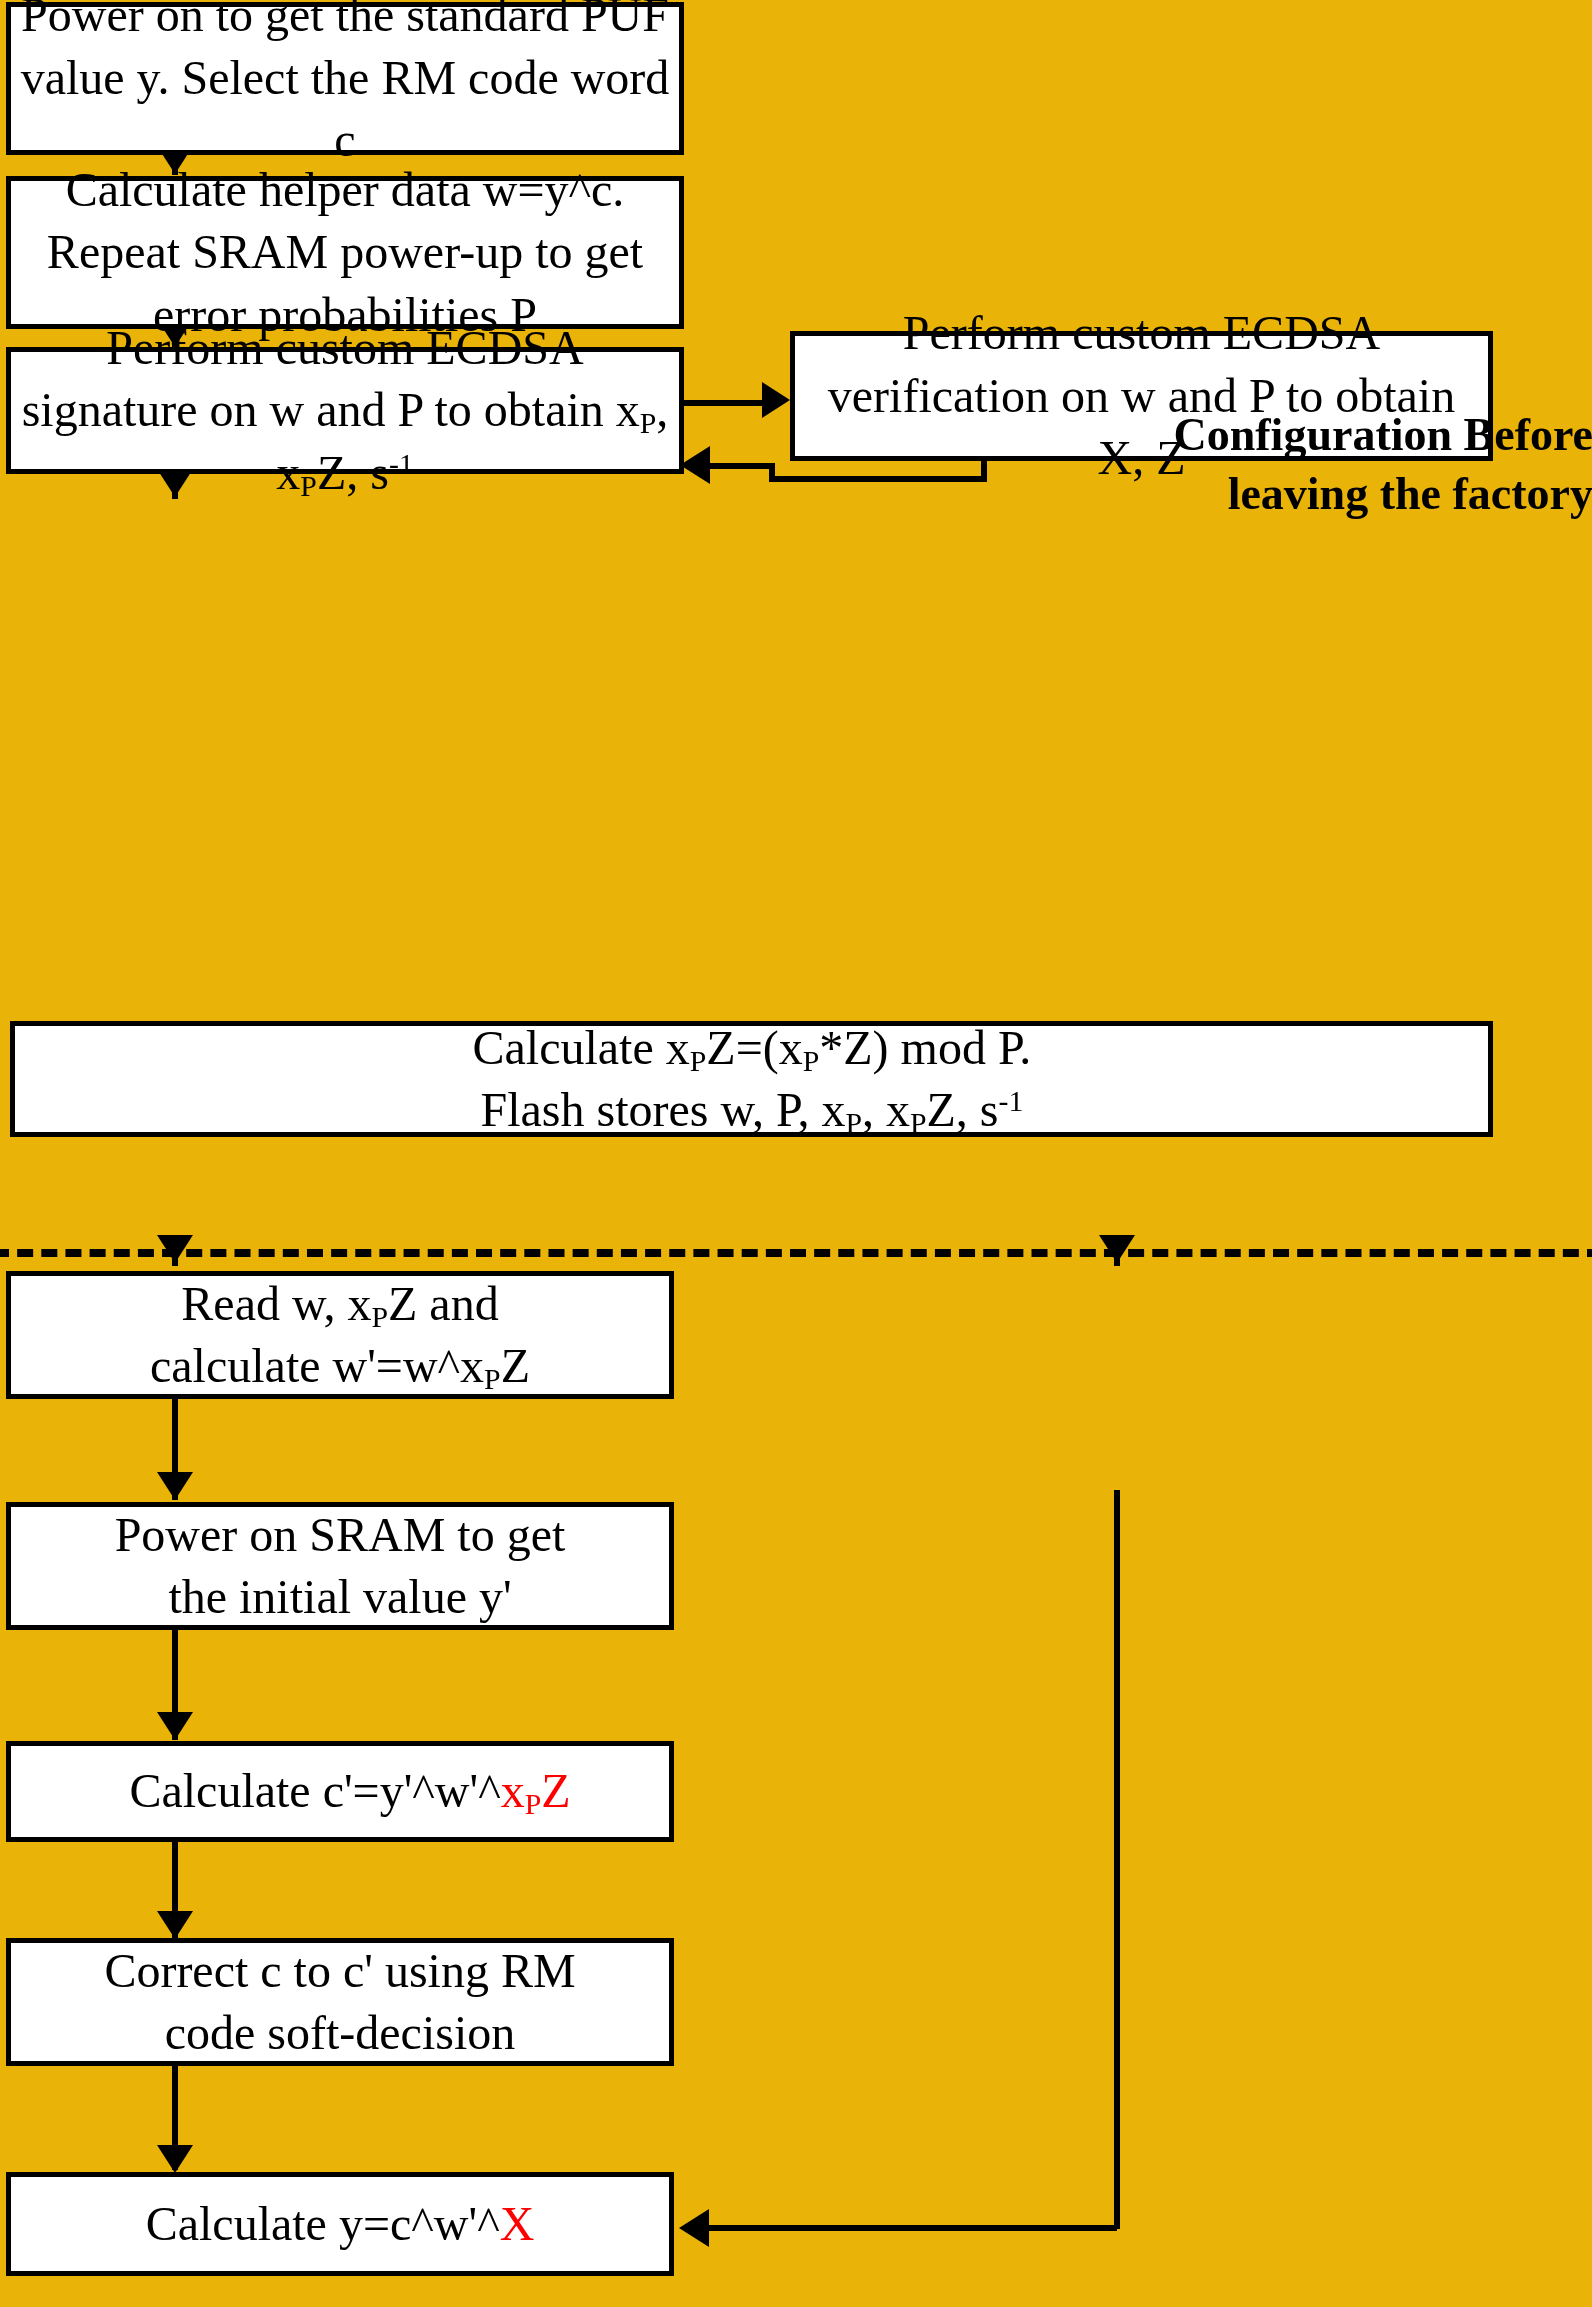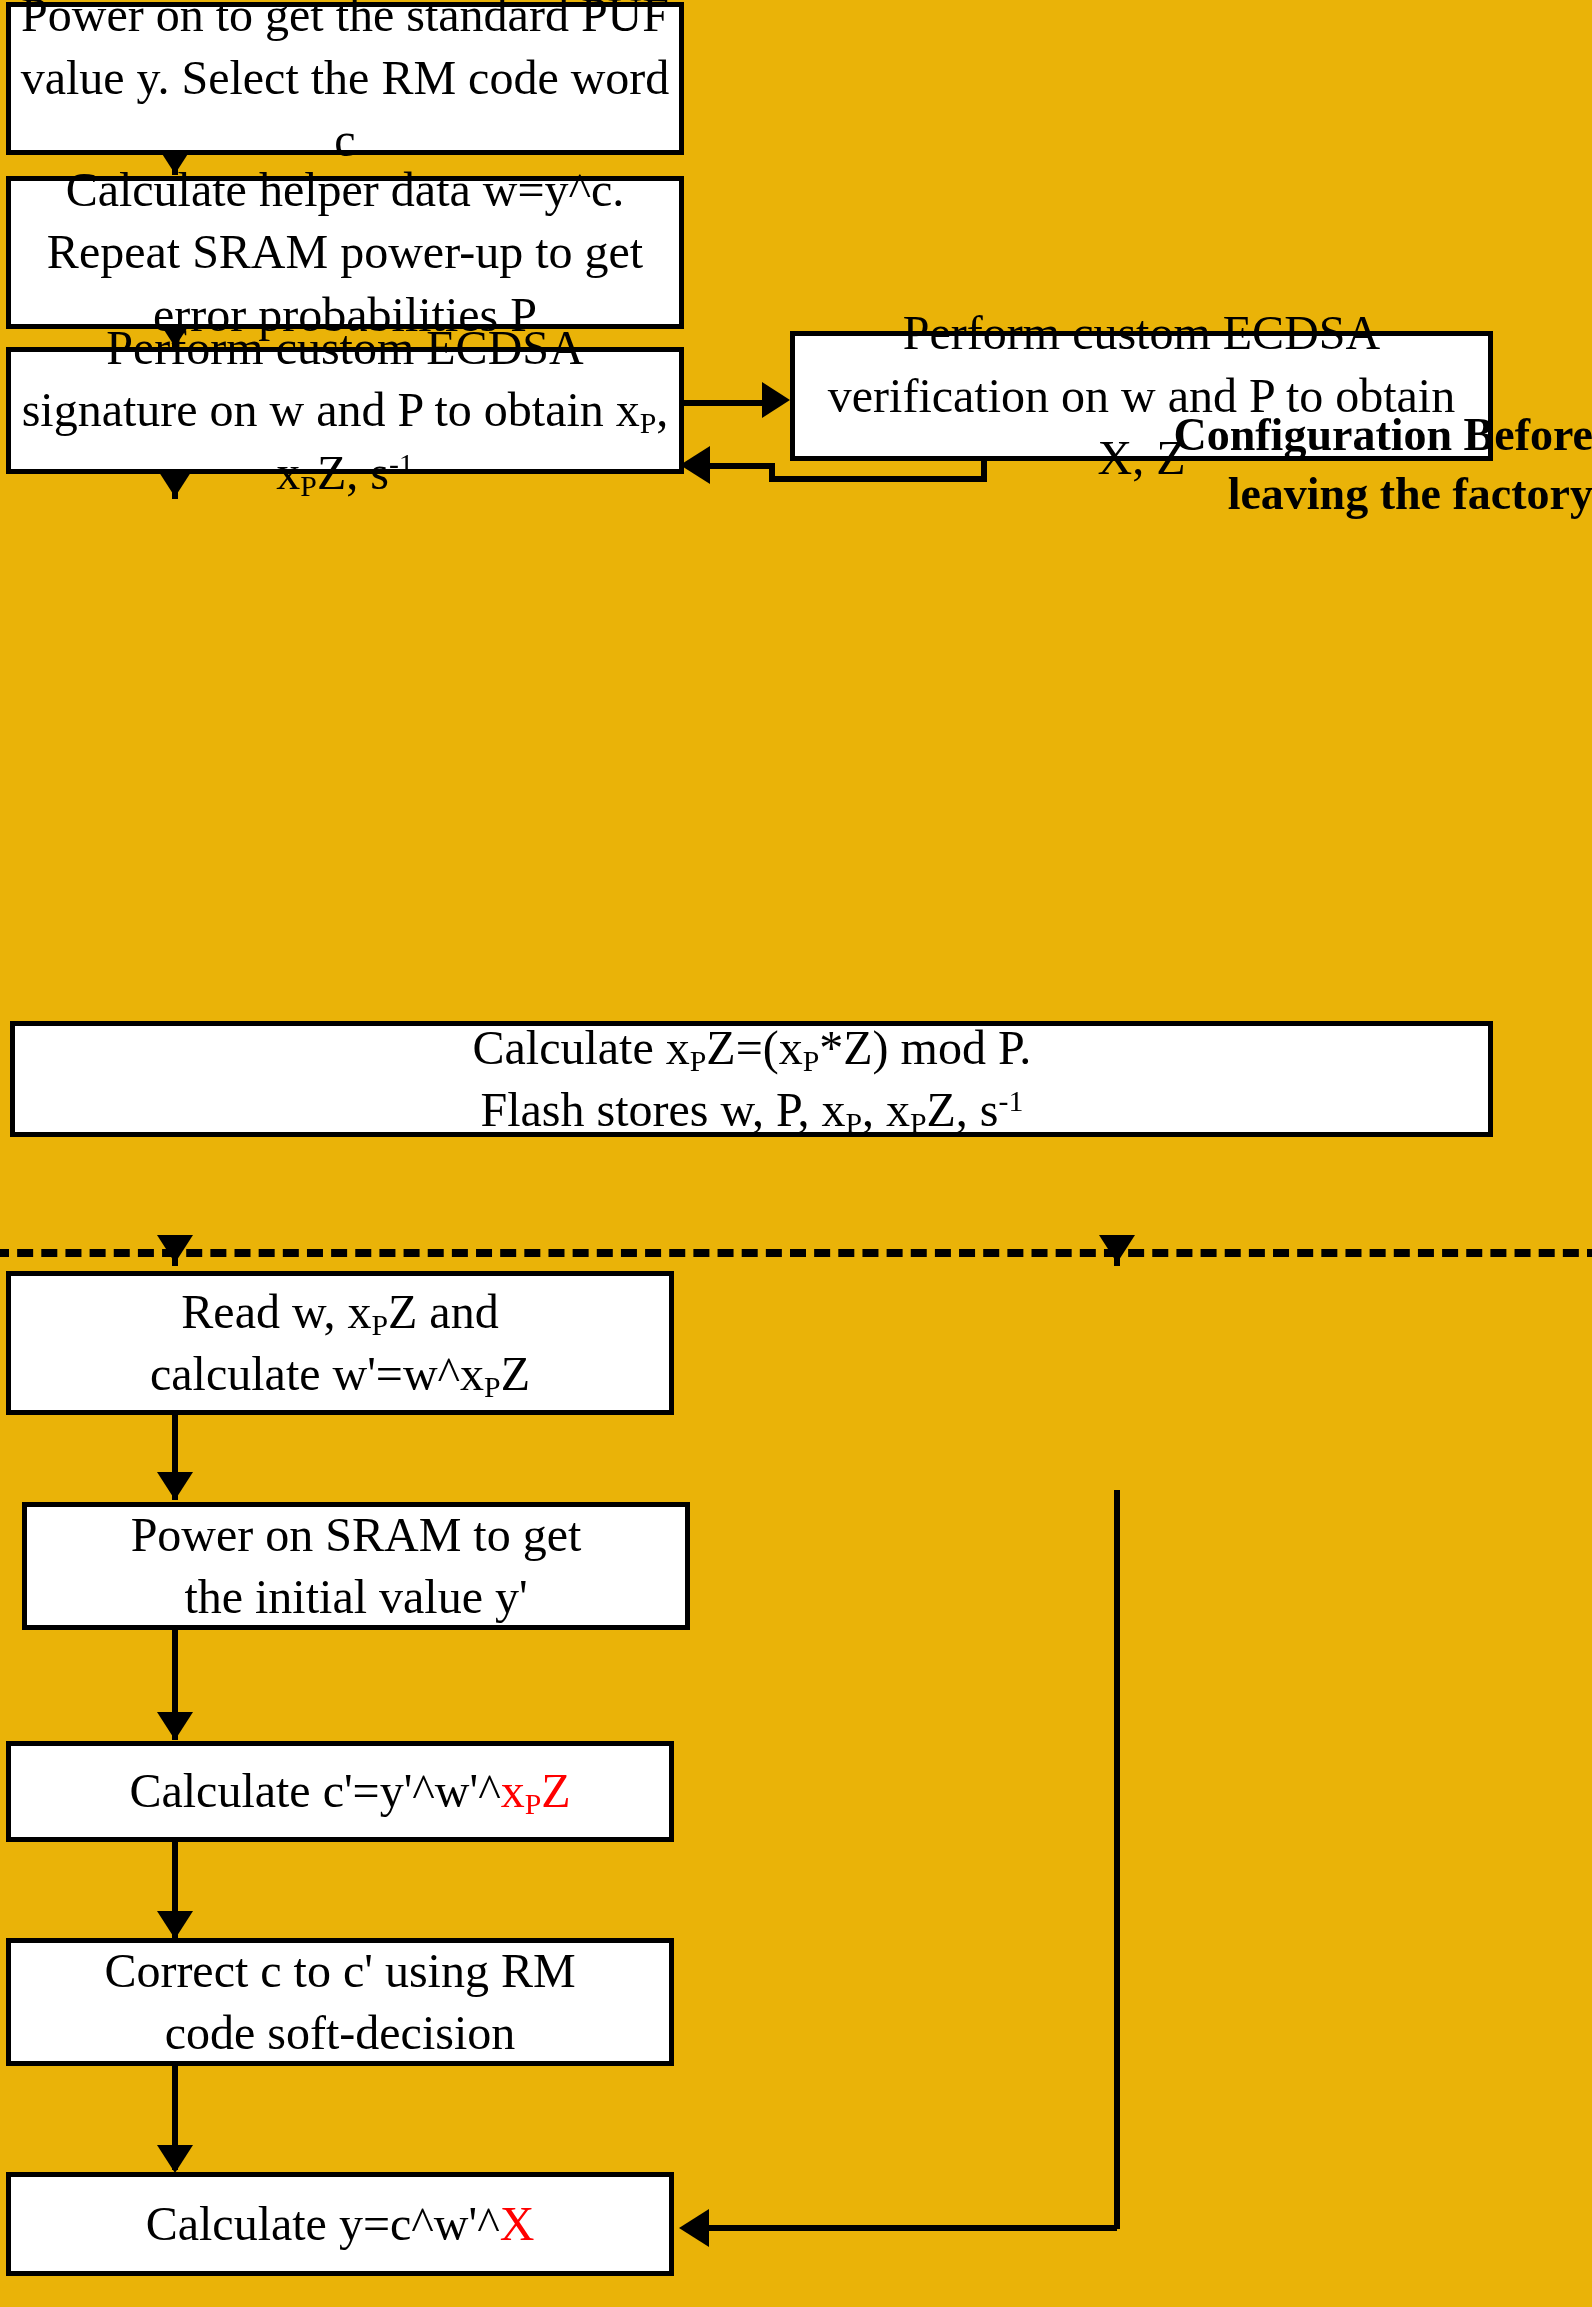--- a/index.html
+++ b/index.html
@@ -155,31 +155,31 @@
   </div>
 
   <div class="dashed-sep" style="left:-7.5px; top:1249px; width:1610px;"></div>
 
   <div class="vline" style="left:172px; top:1239px; height:27px;"></div>
   <div class="arrow-down" style="left:157px; top:1235px;"></div>
 
   <div class="vline" style="left:1114px; top:1239px; height:27px;"></div>
   <div class="arrow-down" style="left:1099px; top:1235px;"></div>
 
-  <div class="box f64" style="left:6px; top:1271px; width:668px; height:144px;">
+  <div class="box f64" style="left:6px; top:1271px; width:668px; height:128px;">
     <span class="txt">
       Read w, x<sub>P</sub>Z and<br>calculate w'=w^x<sub>P</sub>Z
     </span>
   </div>
 
 
   <div class="vline" style="left:172px; top:1399px; height:101px;"></div>
   <div class="arrow-down" style="left:157px; top:1472px;"></div>
 
-  <div class="box f64" style="left:22px; top:1502px; width:668px; height:128px;">
+  <div class="box f64" style="left:6px; top:1502px; width:668px; height:128px;">
     <span class="txt">
       Power on SRAM to get<br>the initial value y'
     </span>
   </div>
 
   <div class="vline" style="left:172px; top:1630px; height:110px;"></div>
   <div class="arrow-down" style="left:157px; top:1712px;"></div>
 
   <div class="box f64" style="left:6px; top:1741px; width:668px; height:101px;padding-left:20px;">
     <span class="txt">

